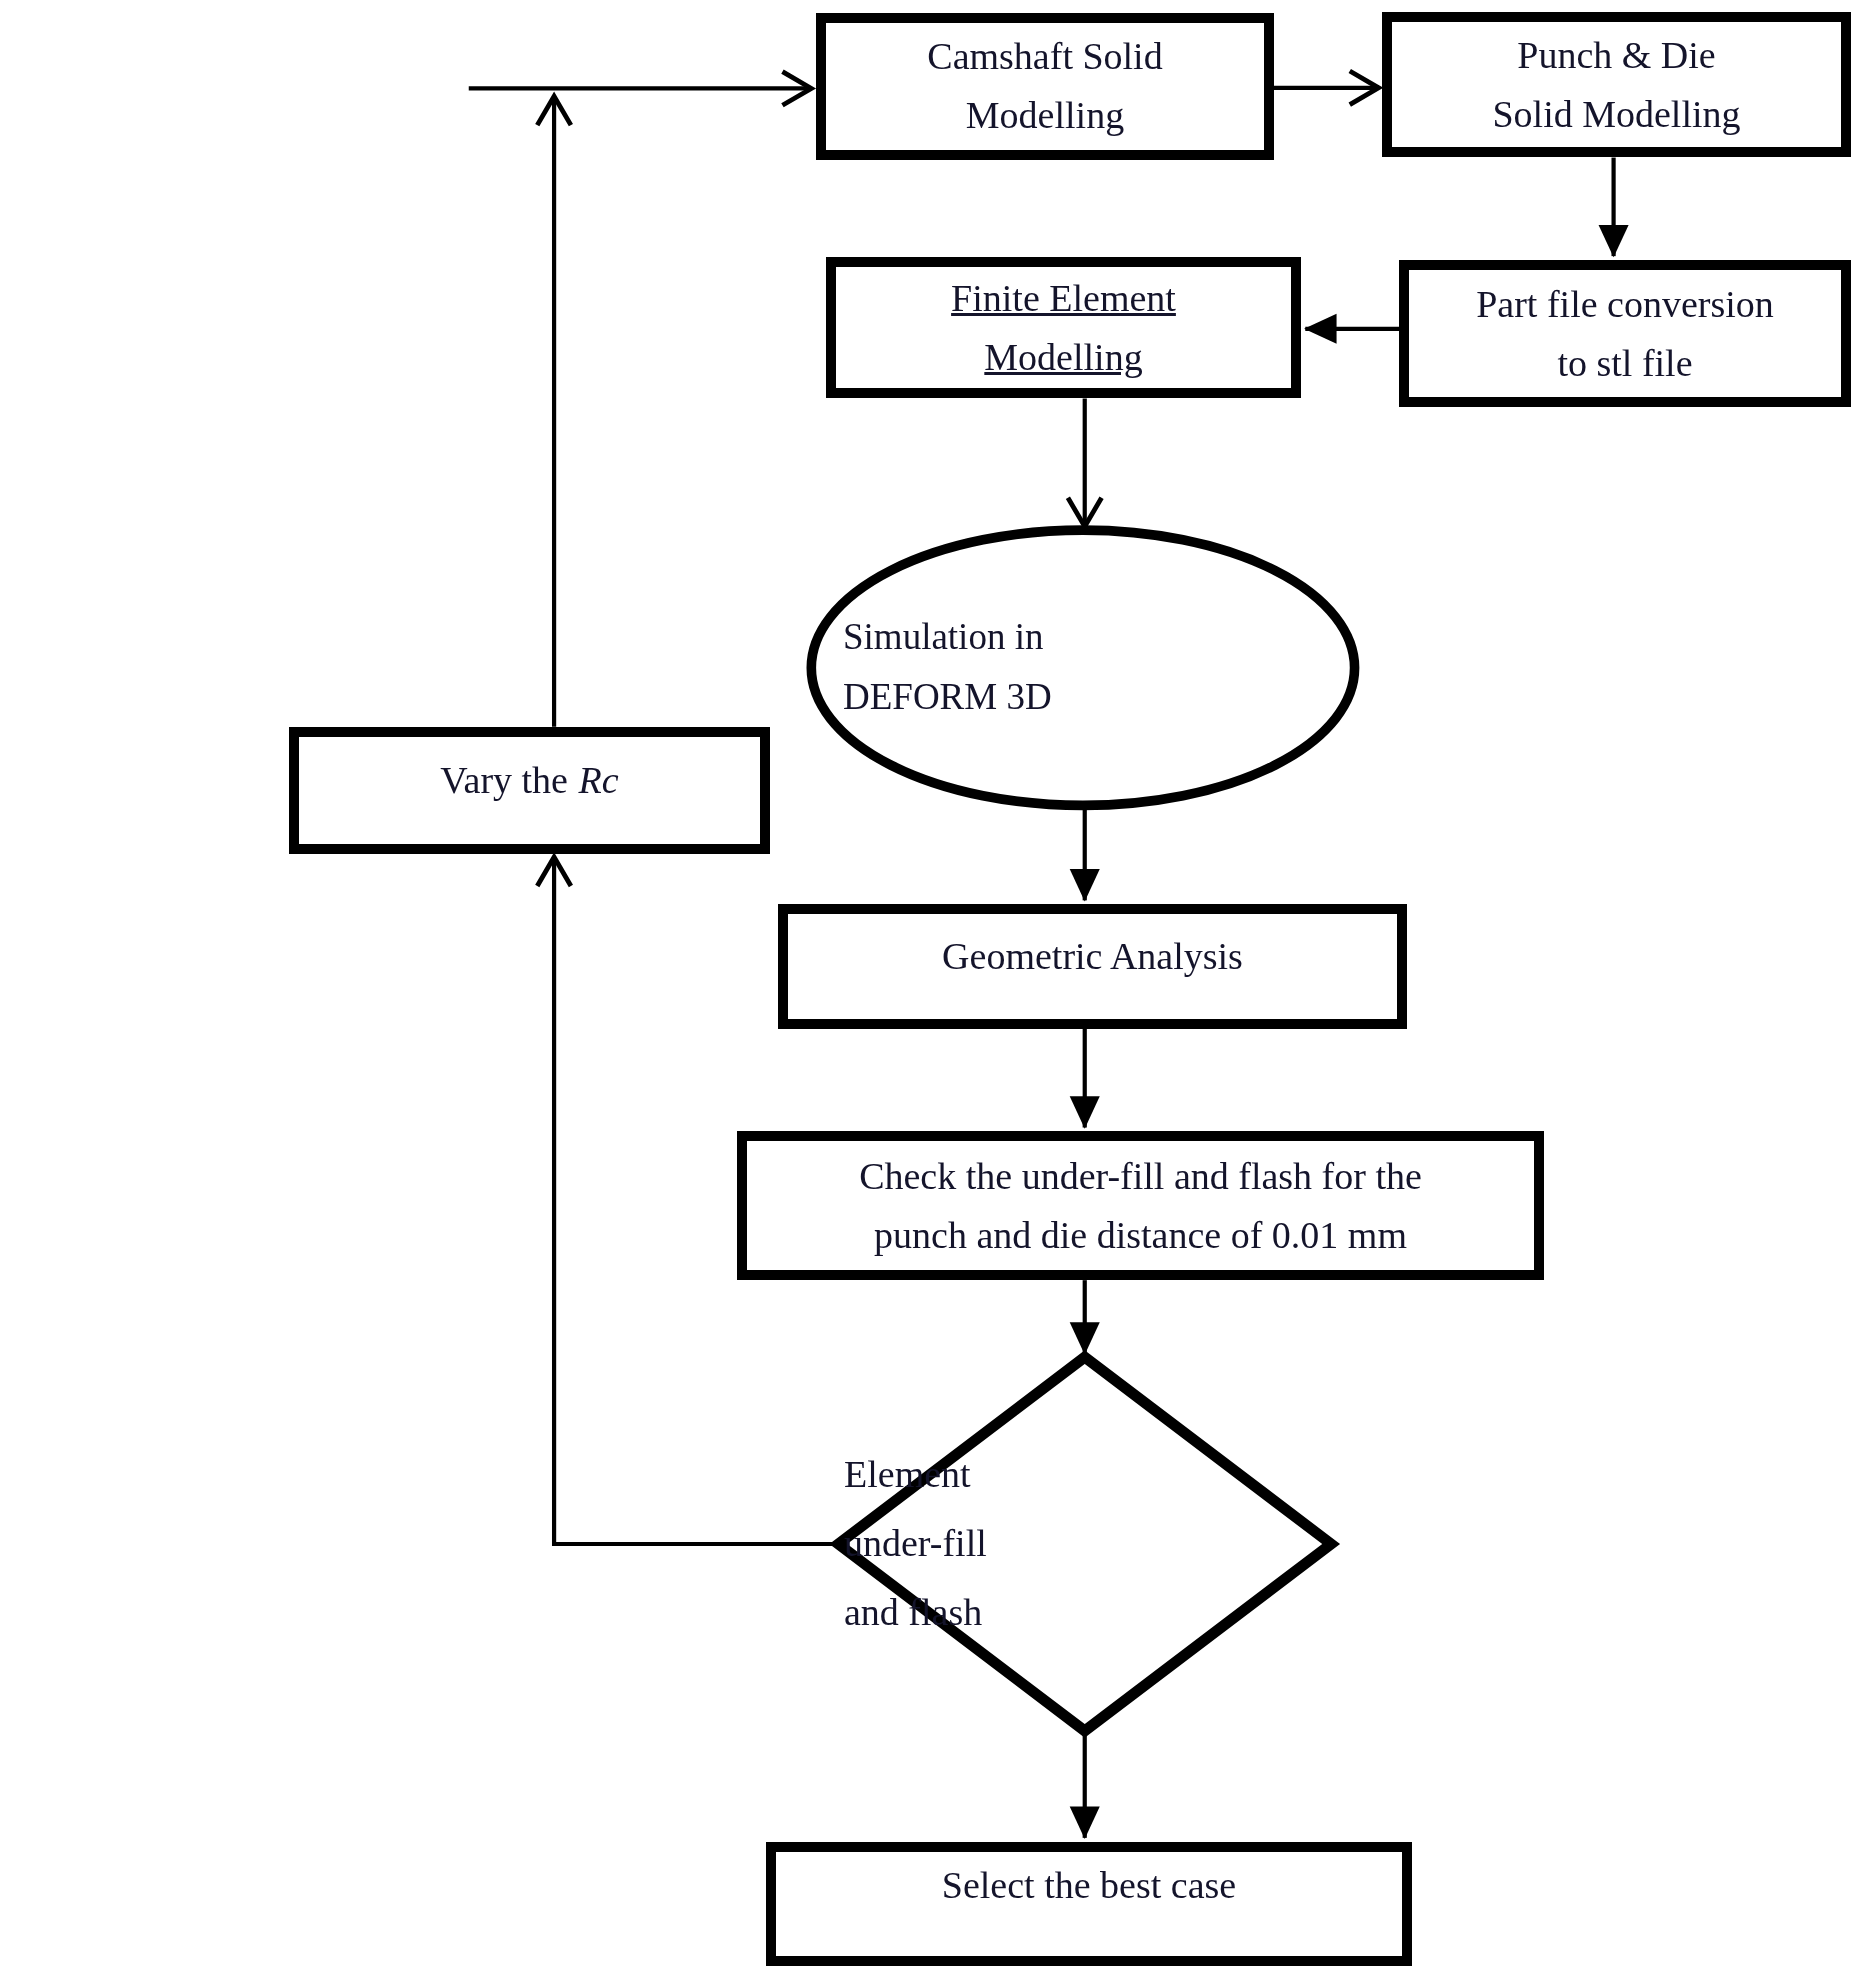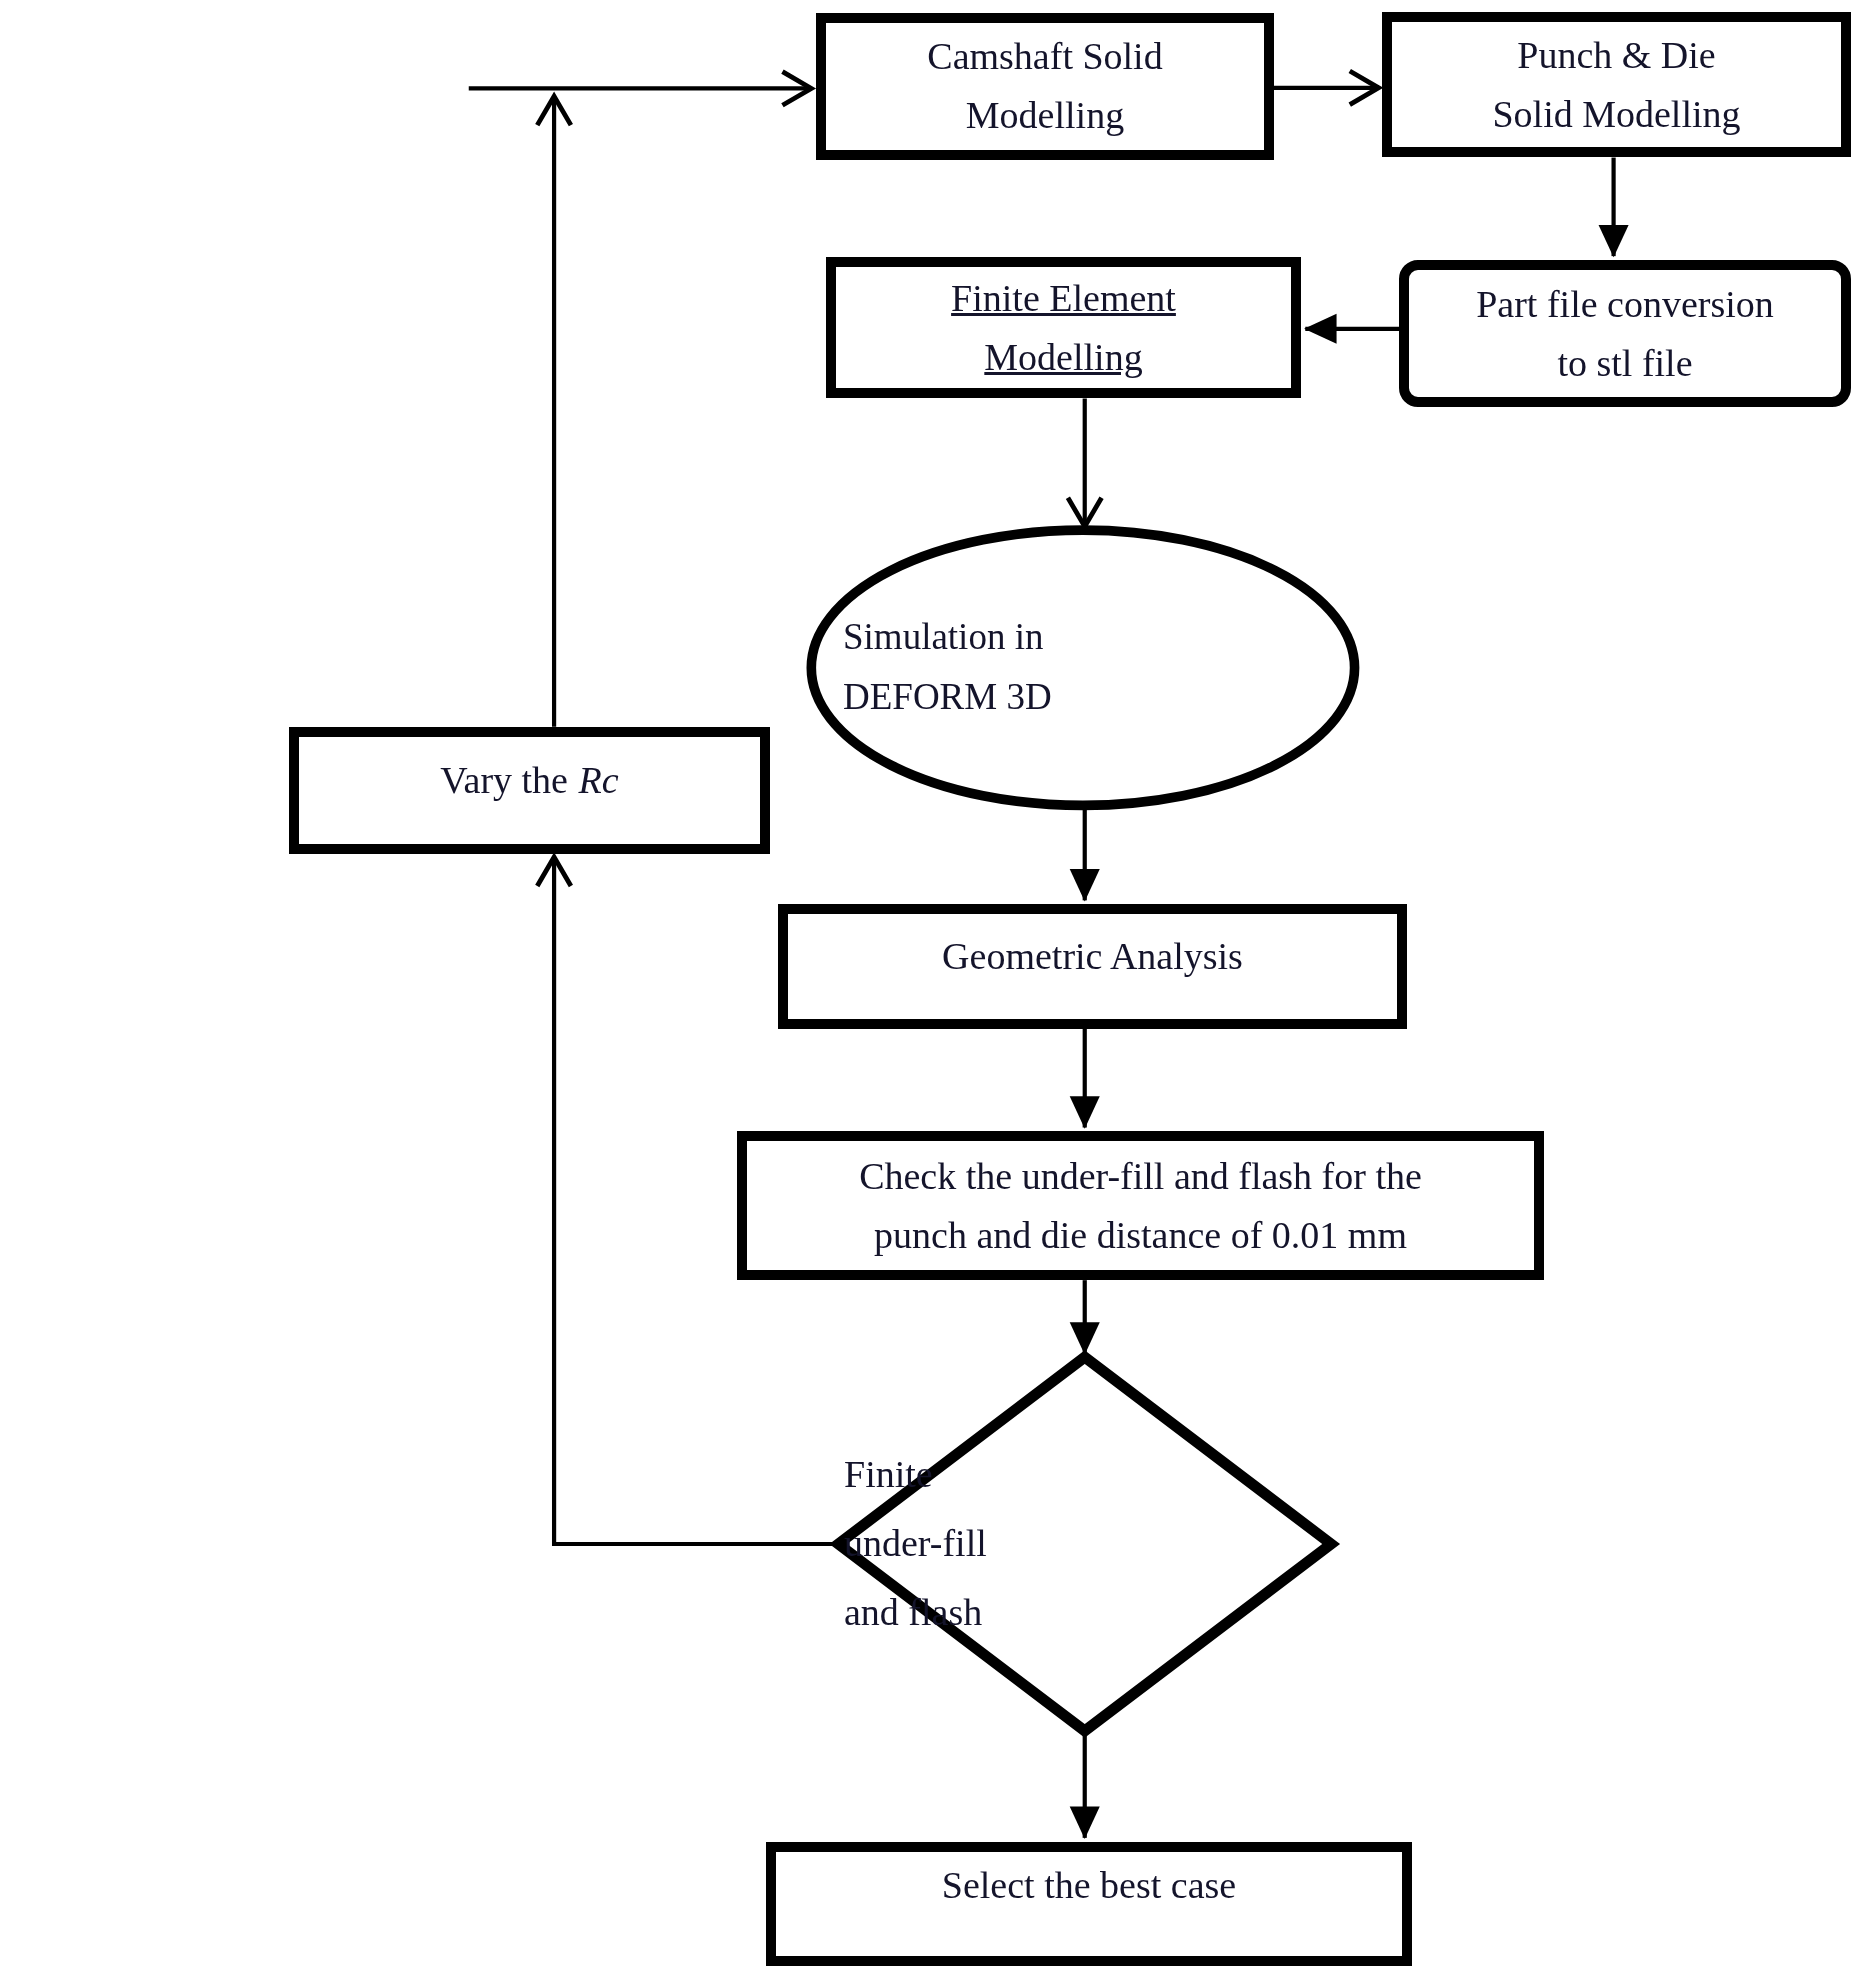--- a/index.html
+++ b/index.html
@@ -88,21 +88,21 @@
   <div class="box" style="left:816px;top:12.6px;width:458px;height:147px;">
     <span>Camshaft Solid</span>
     <span>Modelling</span>
   </div>
 
   <div class="box" style="left:1382px;top:12px;width:469px;height:145px;">
     <span>Punch &amp; Die</span>
     <span>Solid Modelling</span>
   </div>
 
-  <div class="box" style="left:1399px;top:260px;width:452px;height:147px;border-radius:19px;">
+  <div class="box" style="left:1399px;top:260px;width:452px;height:147px;">
     <span>Part file conversion</span>
     <span>to stl file</span>
   </div>
 
   <div class="box" style="left:826px;top:257px;width:475px;height:141px;text-decoration:underline;">
     <span>Finite Element</span>
     <span>Modelling</span>
   </div>
 
   <div class="box" style="left:289px;top:727px;width:481px;height:127px;padding-bottom:20px;">
@@ -124,19 +124,19 @@
   <div class="box" style="left:766px;top:1842px;width:646px;height:124px;padding-bottom:38px;">
     <span>Select the best case</span>
   </div>
 
   <div class="shape-label" style="left:843px;top:604px;width:481px;height:126px;">
     <span>Simulation in</span>
     <span>DEFORM 3D</span>
   </div>
 
   <div class="shape-label diamond-label" style="left:844px;top:1432px;width:481px;height:222px;">
-    <span>Finite</span>
+    <span>Element</span>
     <span>under-fill</span>
     <span>and flash</span>
   </div>
 
 </div>
 
 
 </body></html>

